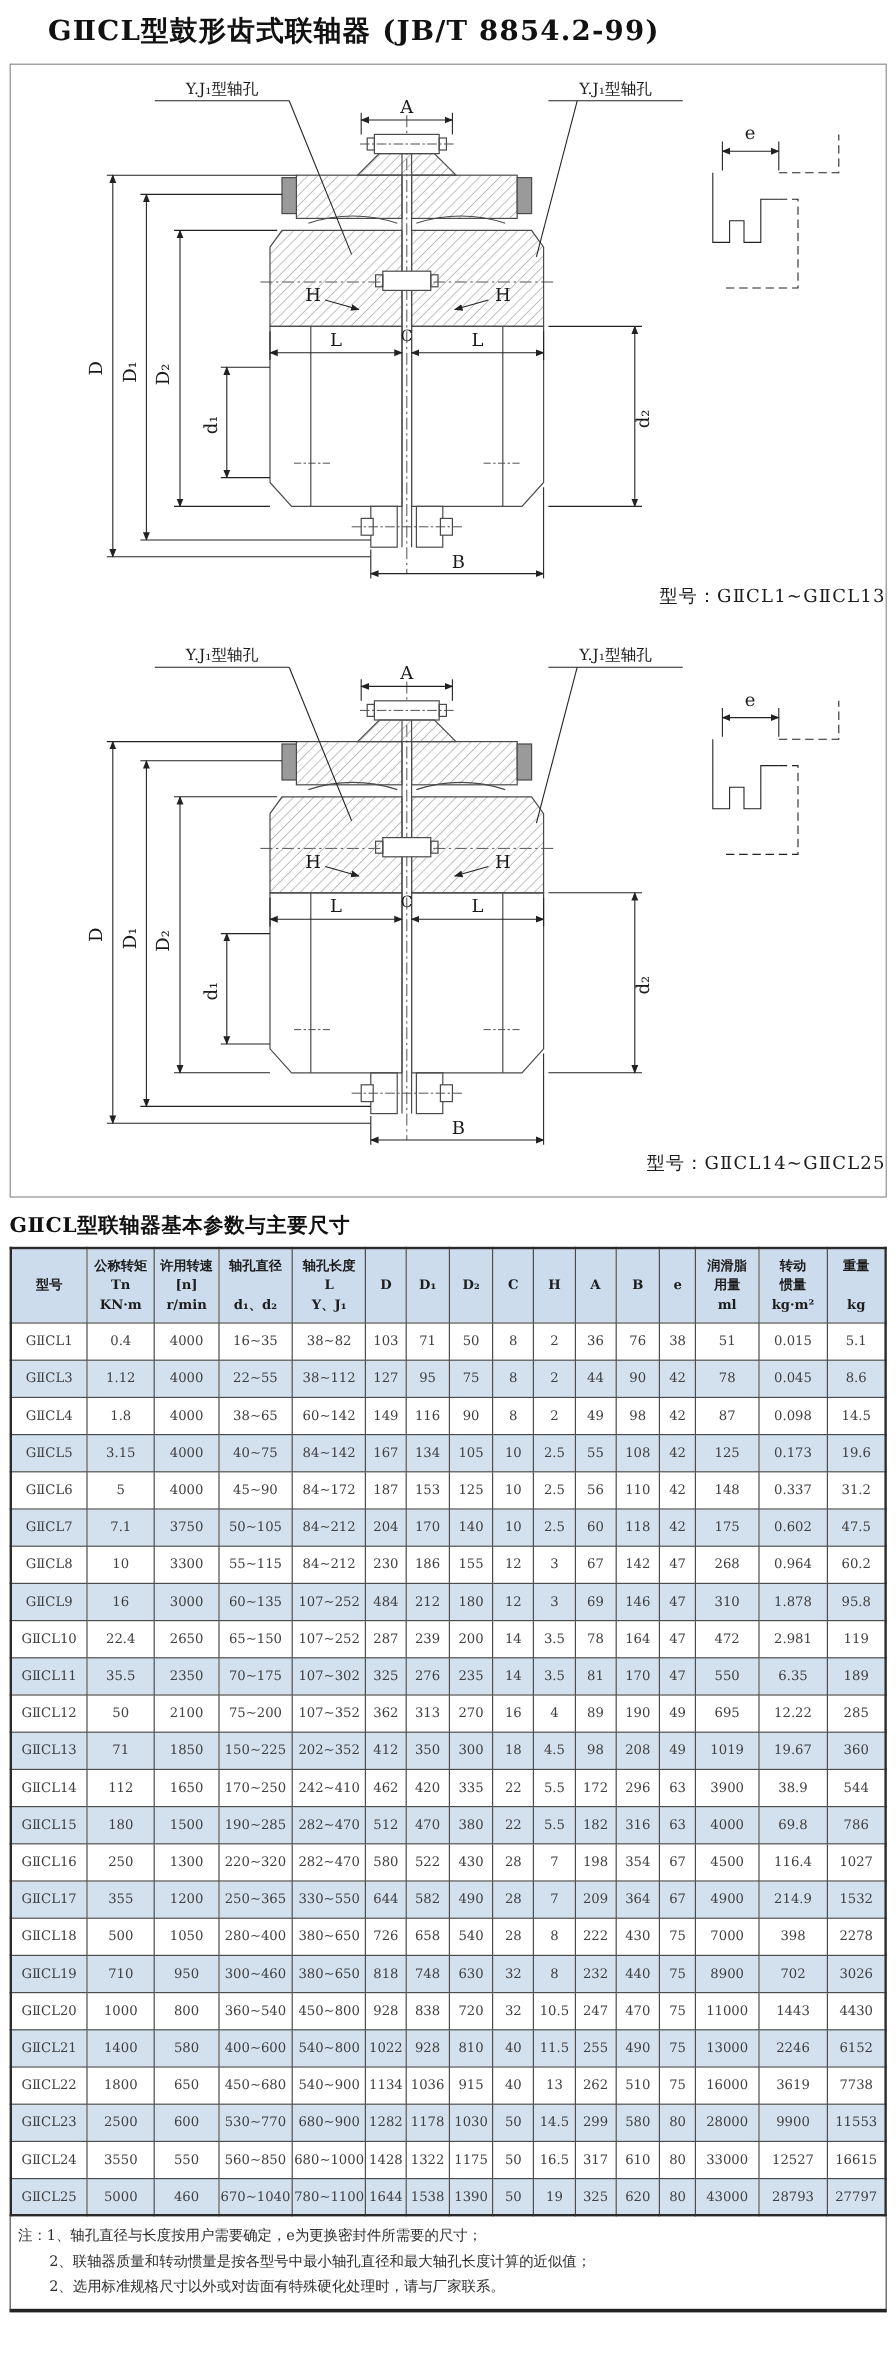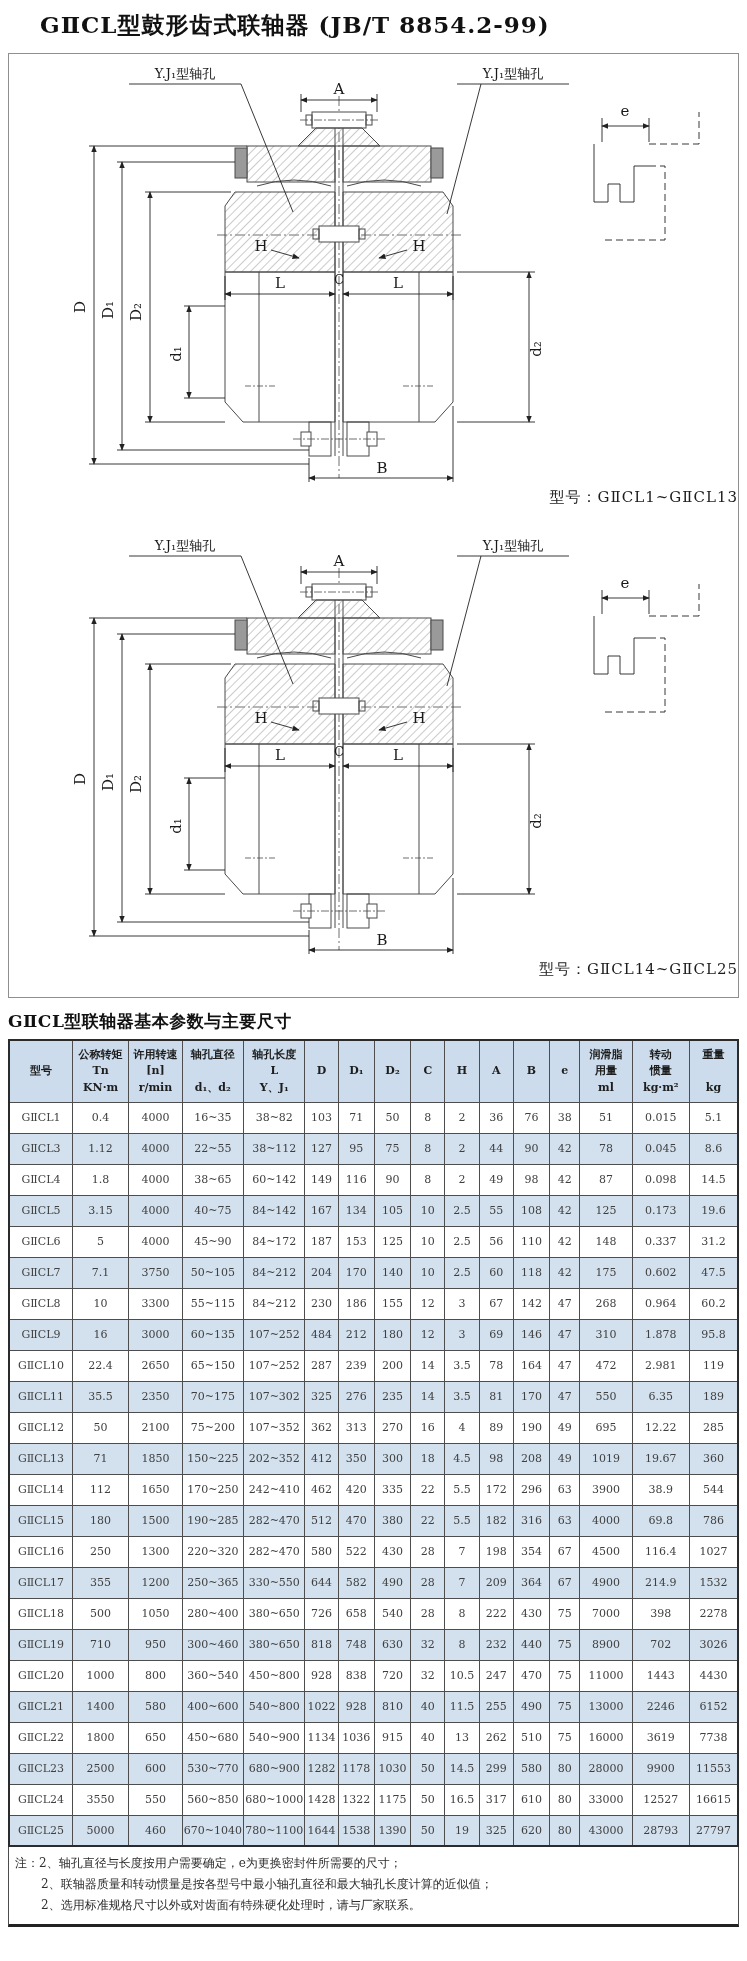--- a/index.html
+++ b/index.html
@@ -845,16 +845,16 @@
         <td>620</td>
         <td>80</td>
         <td>43000</td>
         <td>28793</td>
         <td>27797</td>
       </tr>
     </tbody>
 </table>
 
 <div class="notes">
-  <div class="note-line">注：2、轴孔直径与长度按用户需要确定，e为更换密封件所需要的尺寸；</div>
+  <div class="note-line">注：1、轴孔直径与长度按用户需要确定，e为更换密封件所需要的尺寸；</div>
   <div class="note-line indented">2、联轴器质量和转动惯量是按各型号中最小轴孔直径和最大轴孔长度计算的近似值；</div>
   <div class="note-line indented">2、选用标准规格尺寸以外或对齿面有特殊硬化处理时，请与厂家联系。</div>
 </div>
 
 </body></html>

